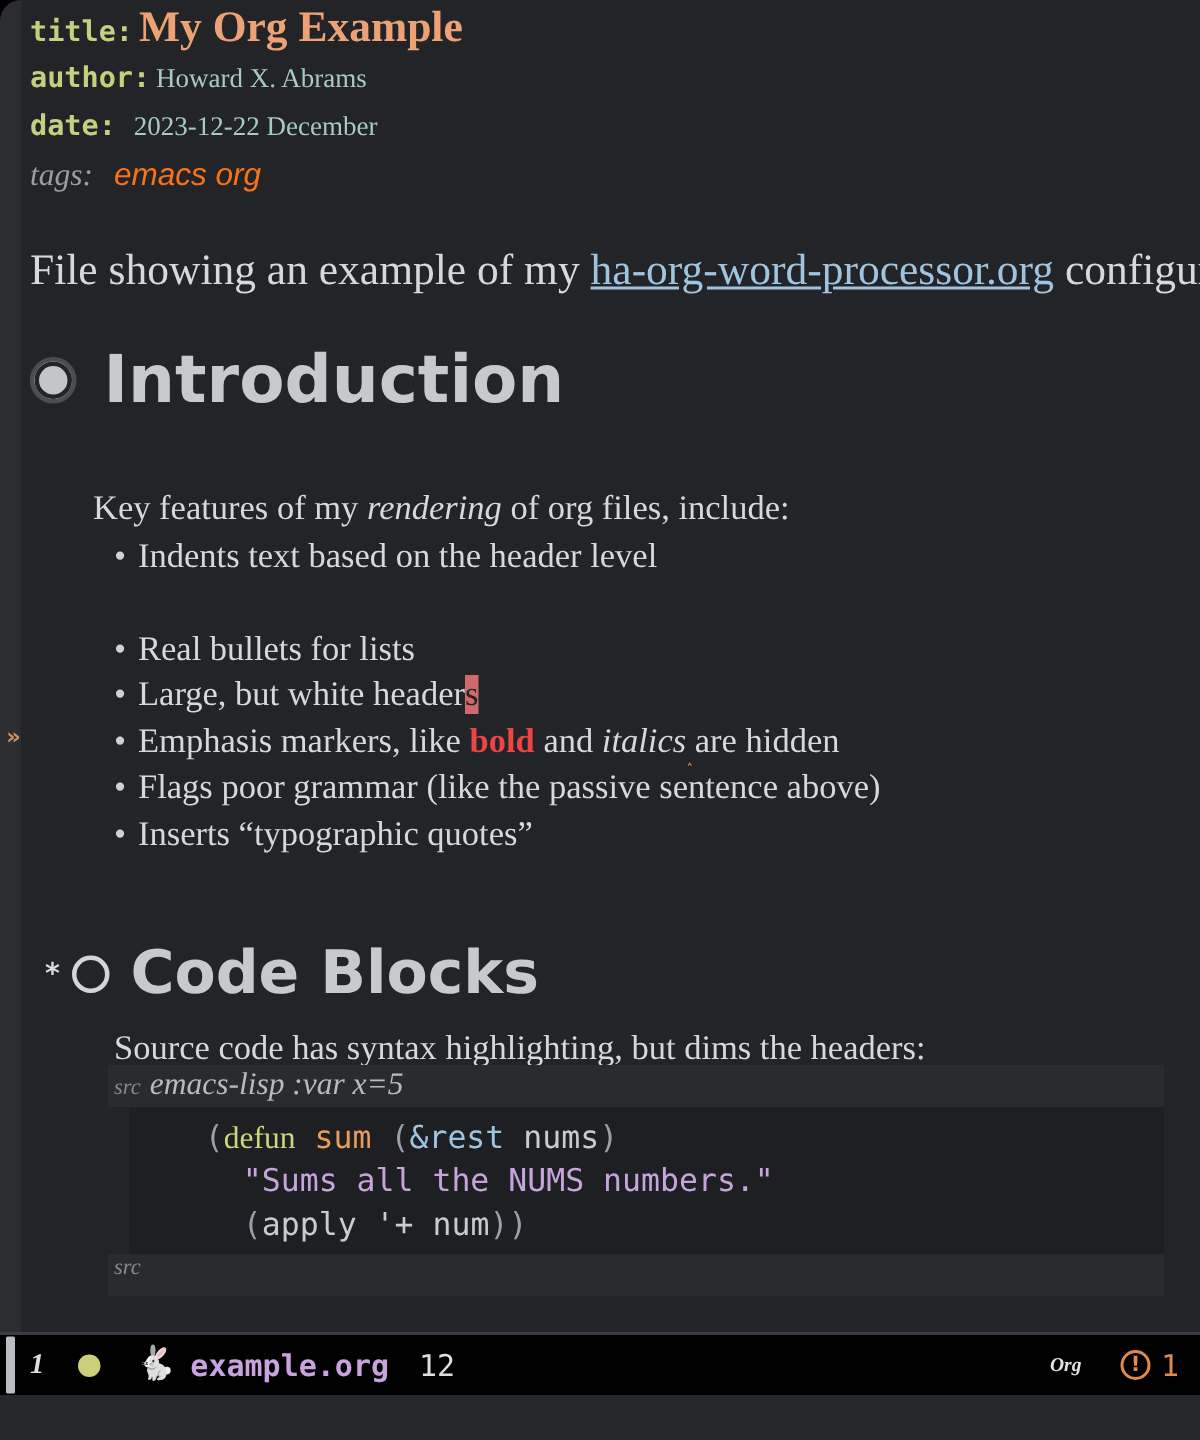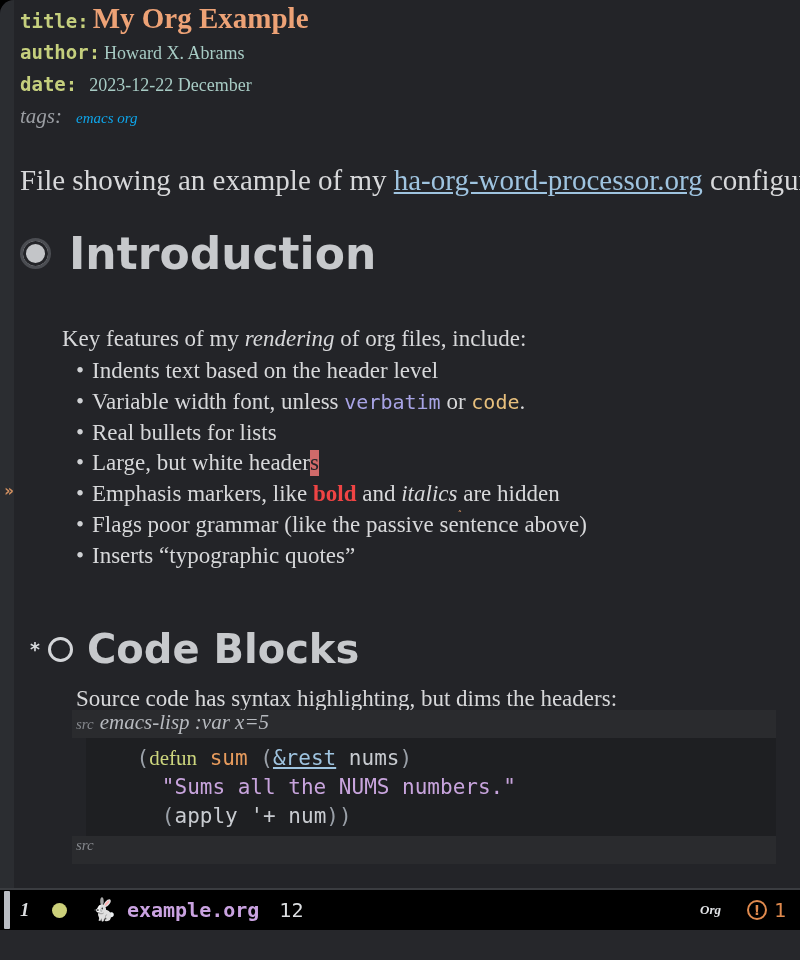--- a/index.html
+++ b/index.html
@@ -84,24 +84,24 @@
     font-size: 18px;
     color: #a7cbc4;
   }
   .kw-tags-label {
     font-family: "Liberation Serif", serif;
     font-size: 21px;
     font-style: italic;
     color: #9b9ea3;
   }
   .kw-tags-val {
-    font-family: Liberation Serif, serif;
-    font-size: 15px;
-    font-style: italic;
-    color: #0ea5e9;
+    font-family: Liberation Sans, sans-serif;
+    font-size: 21px;
+    font-style: italic;
+    color: #f97316;
   }
 
   #line-title  { left: 6px;  top: 2px;  }
   #line-author { left: 6px;  top: 41px; }
   #line-date   { left: 6px;  top: 73px; }
   #line-tags   { left: 6px;  top: 104px;}
 
   .kw-title-label { vertical-align: baseline; }
 
   
@@ -282,21 +282,21 @@
     background: #1e1f22;
     font-family: "DejaVu Sans Mono", monospace;
     font-size: 21px;
     line-height: 29px;
     color: #b9bcc2;
     white-space: pre;
   }
   .cl-paren   { color: #9aa0a8; }
   .cl-defun   { color: #cdd67e; font-family: Liberation Serif, serif; }
   .cl-fname   { color: #e79b5d; }
-  .cl-amp     { color: #9fc4e0; text-decoration: underline; }
+  .cl-amp     { color: #9fc4e0; }
   .cl-arg     { color: #c8cbd0; }
   .cl-string  { color: #c8a4dd; }
   .cl-sym     { color: #c8cbd0; }
 
   #src-footer {
     position: absolute;
     left: 58px;
     top: 836px;
     width: 704px;
     height: 28px;
@@ -438,21 +438,20 @@
 
       <div class="h1row" id="h1-intro">
         <div class="bullet1"></div>
         <div class="htext1">Introduction</div>
       </div>
 
       <div class="btext" id="intro-lead"><span>Key features of my </span><span class="ital">rendering</span><span> of org files, include:</span></div>
 
       <div class="bullet-item" id="b1"><span class="dot">•</span><span>Indents text based on the header level</span></div>
 
-      <div class="bullet-item" id="b2"><span class="dot">•</span><span>Variable width font, unless </span><span class="verbatim">verbatim</span><span> or </span><span class="codeface">code</span><span>.</span></div>
 
       <div class="bullet-item" id="b4"><span class="dot">•</span><span>Large, but white header</span><span class="cursor">s</span></div>
 
       <div class="bullet-item" id="b3"><span class="dot">•</span><span>Real bullets for lists</span></div>
 
       <div class="bullet-item" id="b5"><span class="dot">•</span><span>Emphasis markers, like </span><span class="bold">bold</span><span> and </span><span class="ital">italics</span><span class="grammar"></span><span> are hidden</span></div>
 
       <div class="bullet-item" id="b6"><span class="dot">•</span><span>Flags poor grammar (like the passive sentence above)</span></div>
 
       <div class="bullet-item" id="b7"><span class="dot">•</span><span>Inserts “typographic quotes”</span></div>

